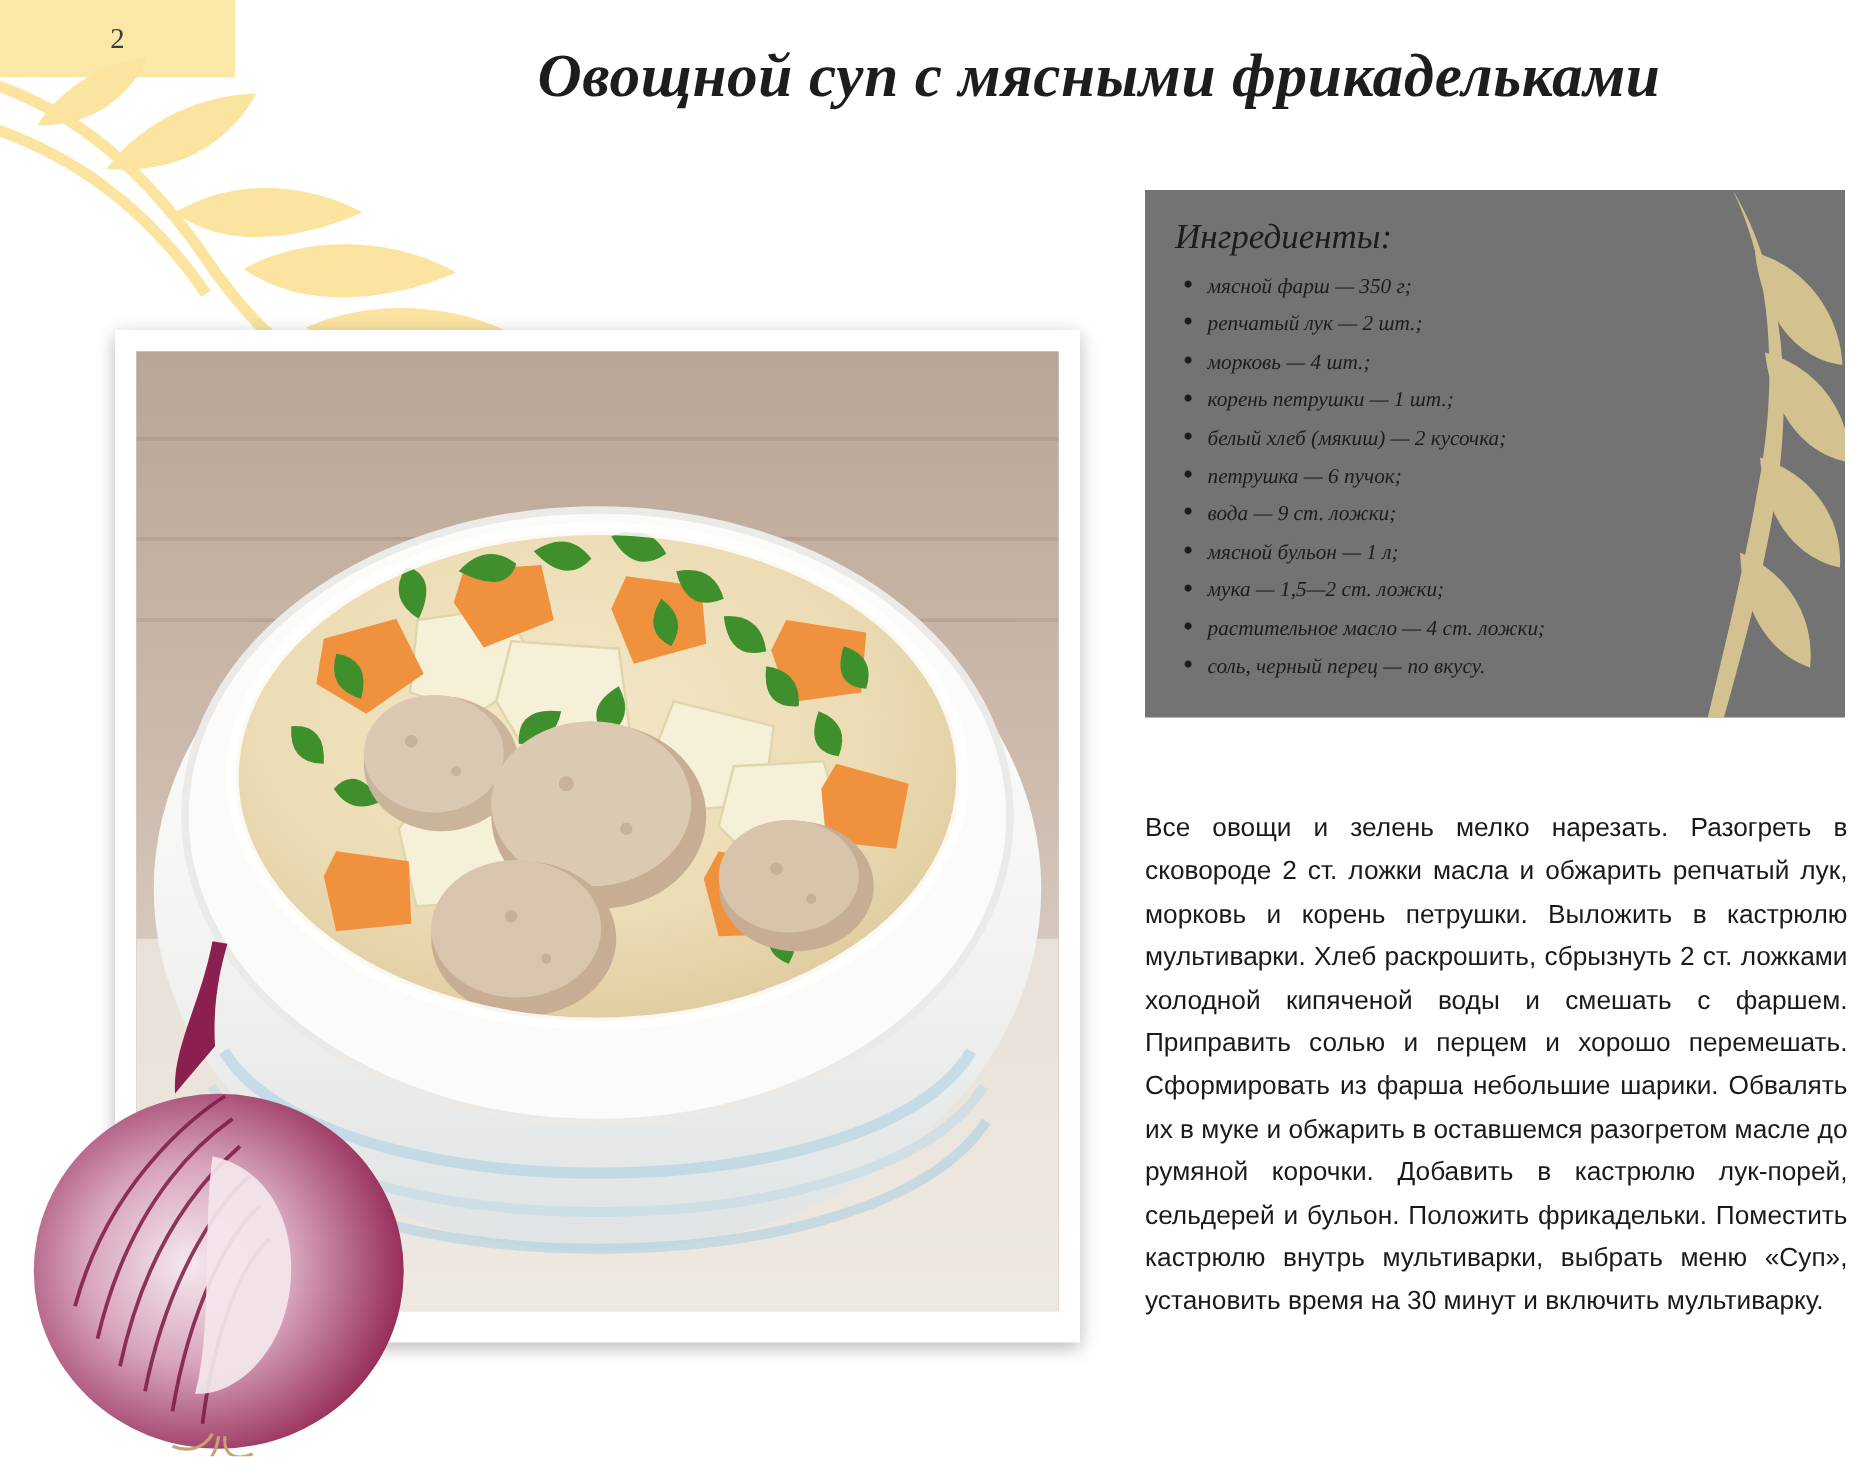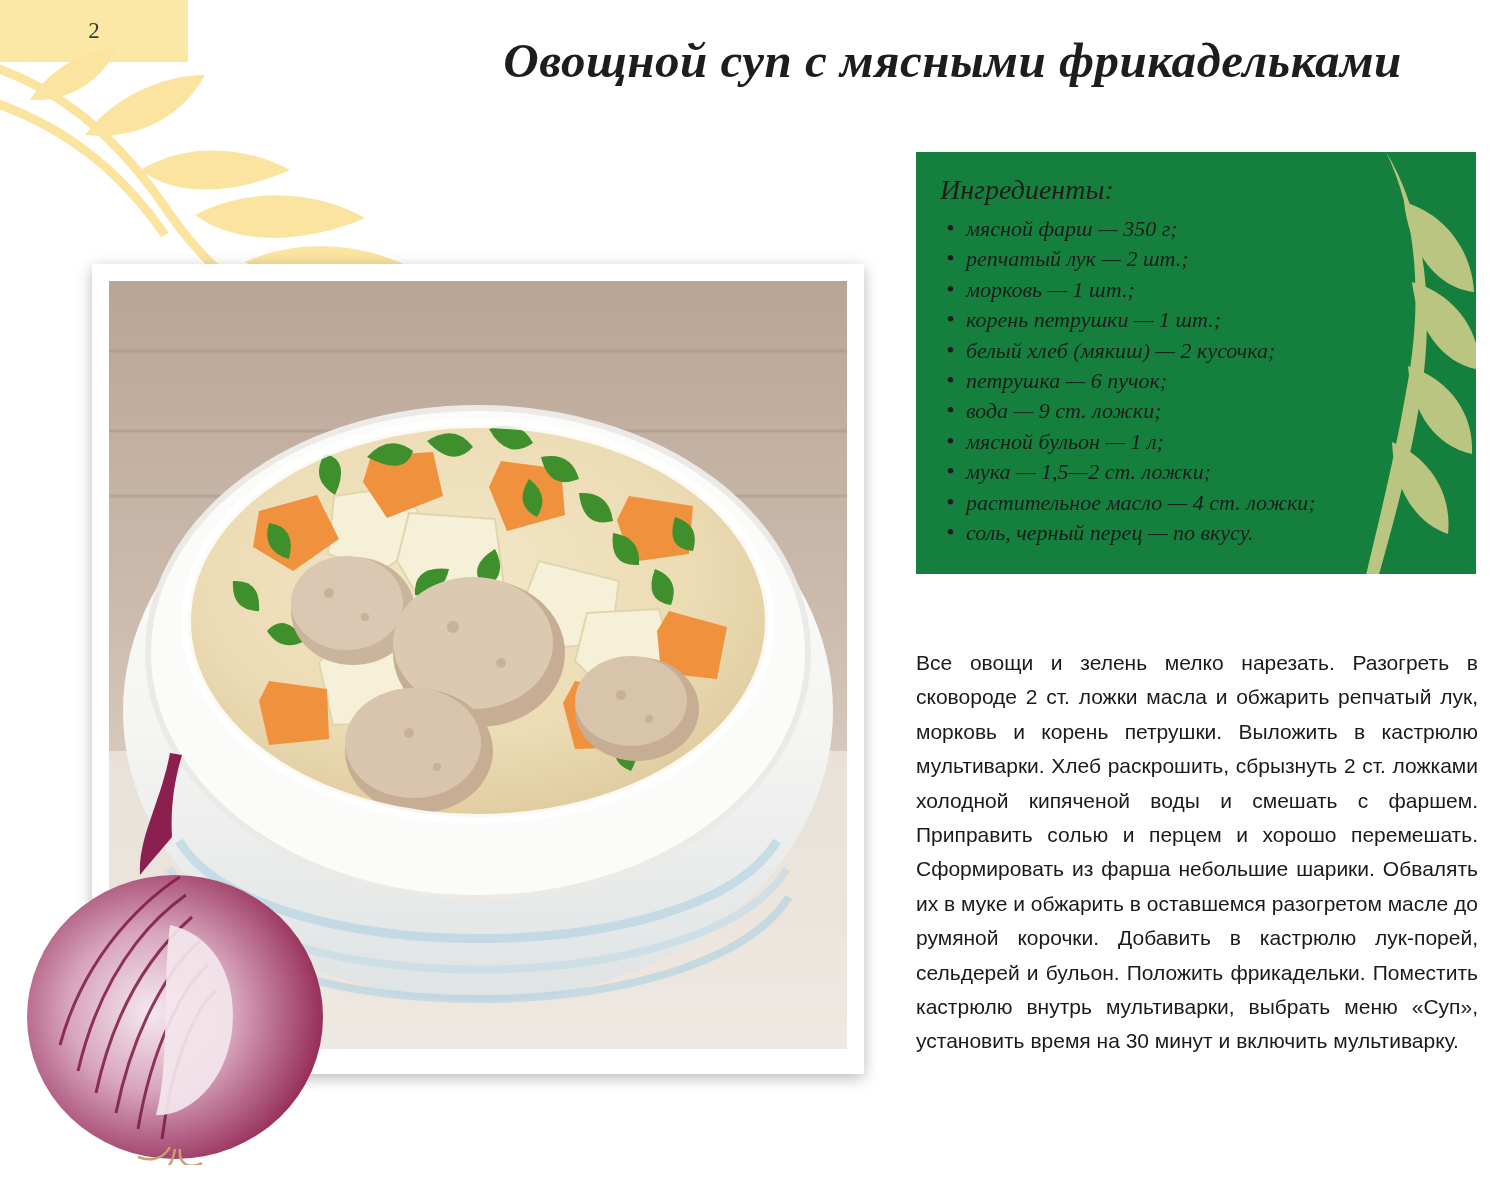--- a/index.html
+++ b/index.html
@@ -45,21 +45,21 @@
     height: 330px;
     pointer-events: none;
   }
 
   
   .recipe-title {
     position: absolute;
     left: 430px;
     top: 32px;
     width: 1045px;
-    text-align: center;
+    text-align: left;
     font-family: "Liberation Serif", serif;
     font-style: italic;
     font-weight: bold;
     font-size: 49px;
     letter-spacing: 0.5px;
     color: #1d1d1d;
     white-space: nowrap;
   }
 
   
@@ -93,21 +93,21 @@
   }
 
   
   .ingredients-panel {
     position: absolute;
     left: 916px;
     top: 152px;
     width: 560px;
     padding: 22px 24px 26px 24px;
     box-sizing: border-box;
-    background: #15803d;
+    background: #737373;
     overflow: hidden;
   }
   .panel-leaf {
     position: absolute;
     right: -20px;
     top: -10px;
     width: 230px;
     height: 470px;
     pointer-events: none;
     opacity: 0.85;
@@ -122,21 +122,21 @@
   }
   ul.ingredients-list {
     position: relative;
     list-style: none;
     margin: 0;
     padding: 0;
   }
   ul.ingredients-list li {
     font-family: "Liberation Serif", serif;
     font-style: italic;
-    font-size: 22px;
+    font-size: 17px;
     line-height: 30.4px;
     color: #1c1c1c;
     padding-left: 26px;
     position: relative;
     white-space: nowrap;
   }
   ul.ingredients-list li::before {
     content: "\2022";
     position: absolute;
     left: 6px;
@@ -328,21 +328,21 @@
       <path d="M138 60 C 180 72, 206 110, 208 150 C 172 146, 144 112, 138 60 Z"></path>
       <path d="M146 140 C 190 152, 214 190, 214 228 C 178 222, 152 190, 146 140 Z"></path>
       <path d="M142 224 C 186 238, 208 274, 206 312 C 170 304, 146 272, 142 224 Z"></path>
       <path d="M126 300 C 168 318, 186 356, 182 392 C 148 380, 128 346, 126 300 Z"></path>
     </g>
   </svg>
   <div class="ingredients-heading">Ингредиенты:</div>
   <ul class="ingredients-list">
     <li>мясной фарш — 350 г;</li>
     <li>репчатый лук — 2 шт.;</li>
-    <li>морковь — 1 шт.;</li>
+    <li>морковь — 4 шт.;</li>
     <li>корень петрушки — 1 шт.;</li>
     <li>белый хлеб (мякиш) — 2 кусочка;</li>
     <li>петрушка — 6 пучок;</li>
     <li>вода — 9 ст. ложки;</li>
     <li>мясной бульон — 1 л;</li>
     <li>мука — 1,5—2 ст. ложки;</li>
     <li>растительное масло — 4 ст. ложки;</li>
     <li>соль, черный перец — по вкусу.</li>
   </ul>
 </div>

